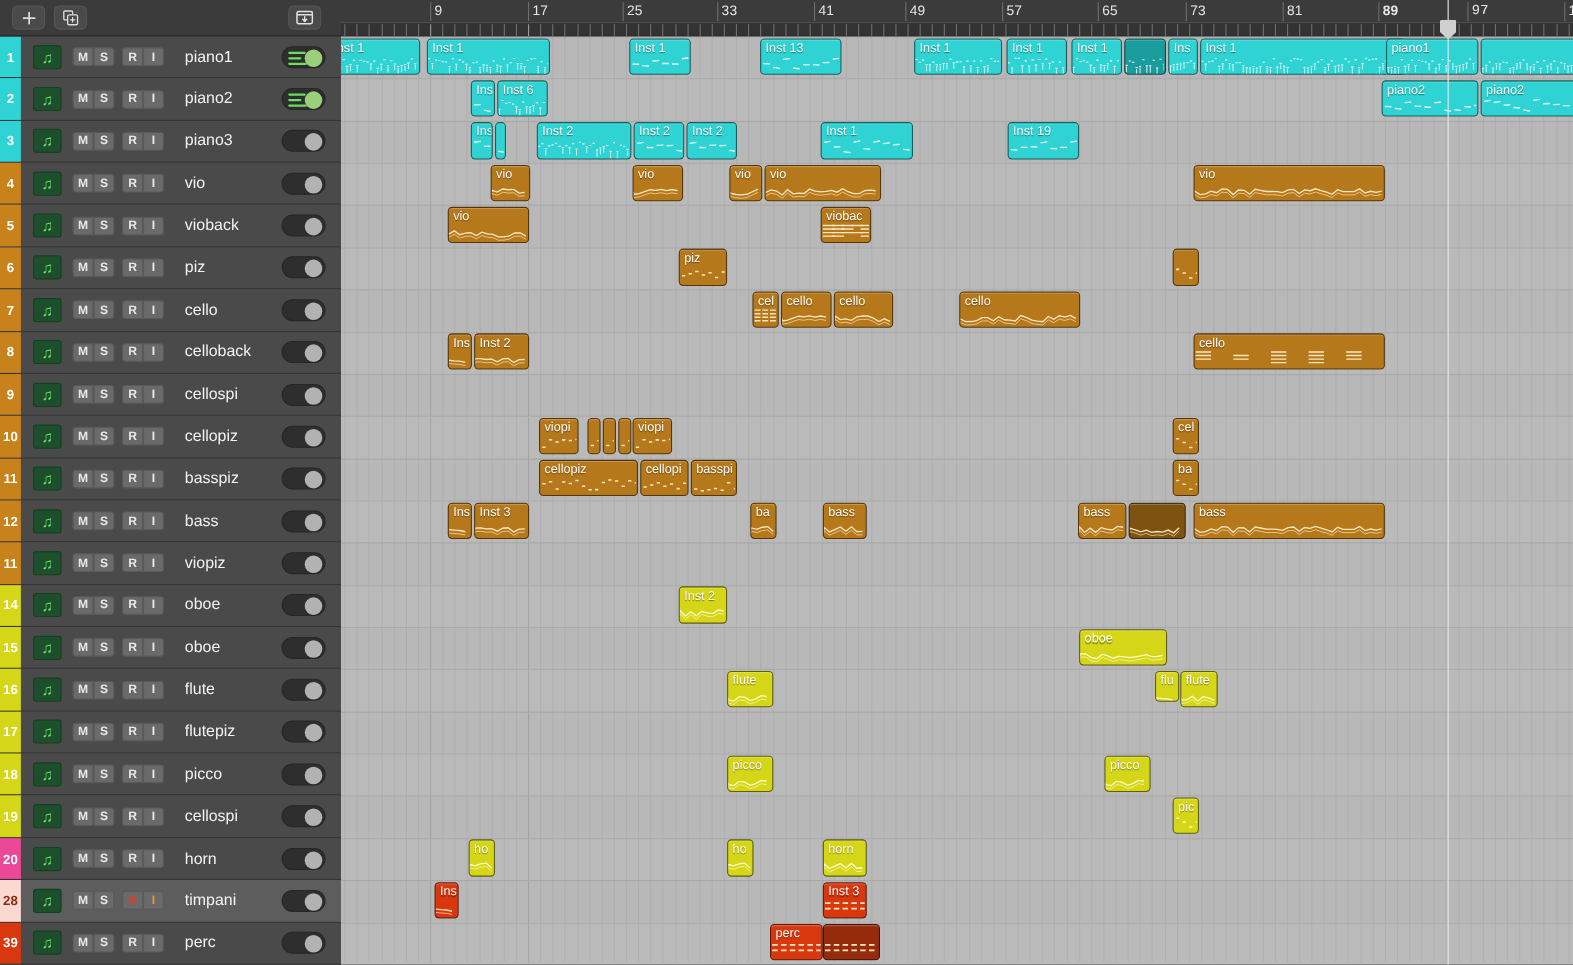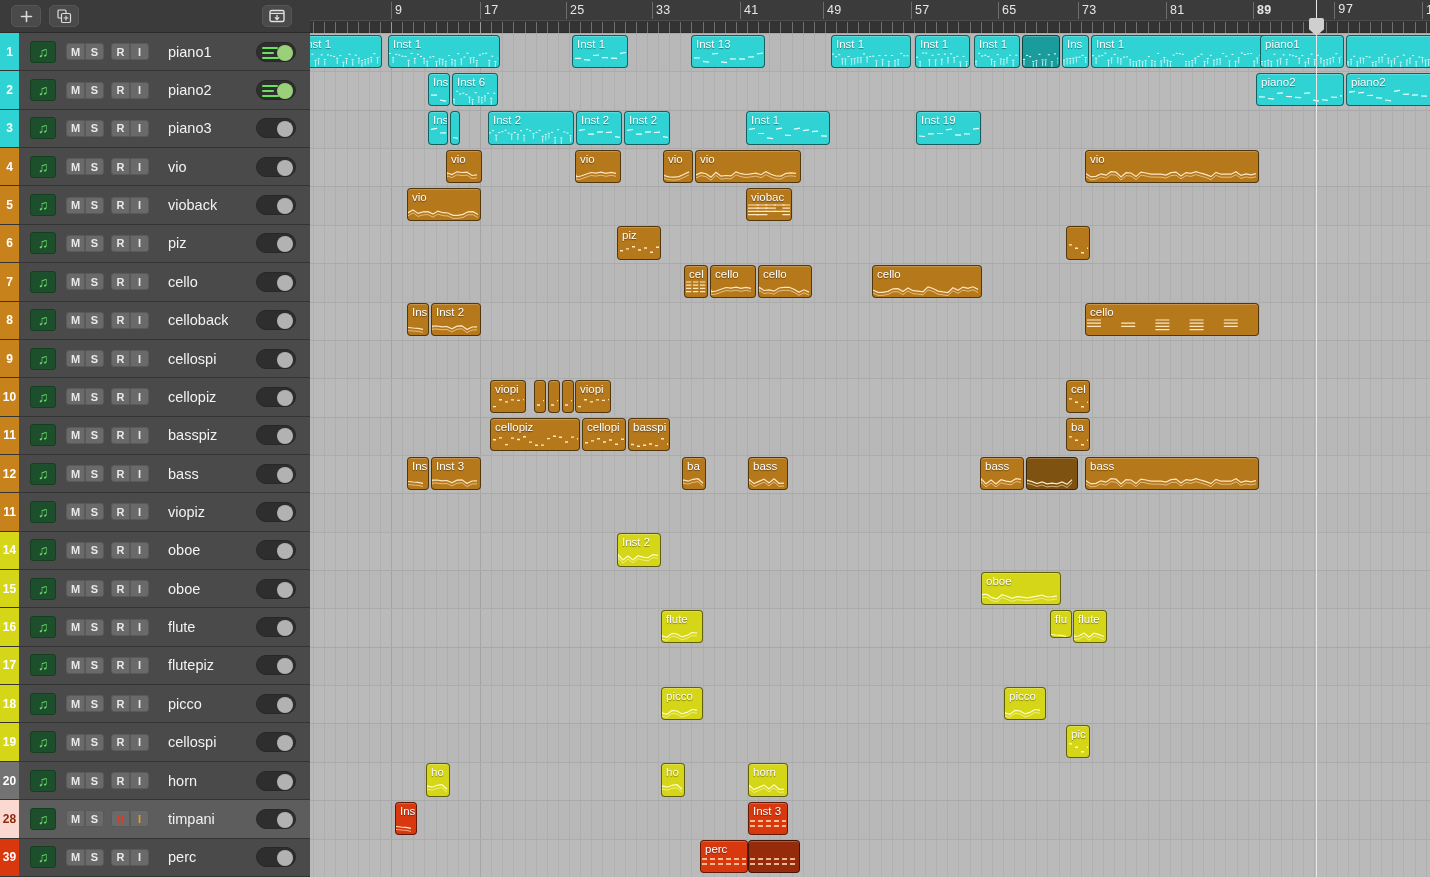--- a/index.html
+++ b/index.html
@@ -650,21 +650,21 @@
             <div class="k ">R</div>
             <div class="k ">I</div>
           </div>
         </div>
         <div class="tname">cellospi</div>
         <div class="tog">
           <div class="knob"></div>
         </div>
       </div>
       <div class="trow">
-        <div class="tnum" style="background: #737373; color: rgb(255, 255, 255);">20</div>
+        <div class="tnum" style="background: #ec4899; color: rgb(255, 255, 255);">20</div>
         <div class="ticon">♫</div>
         <div class="msri">
           <div class="grp">
             <div class="k ">M</div>
             <div class="k ">S</div>
           </div>
           <div class="grp">
             <div class="k ">R</div>
             <div class="k ">I</div>
           </div>

